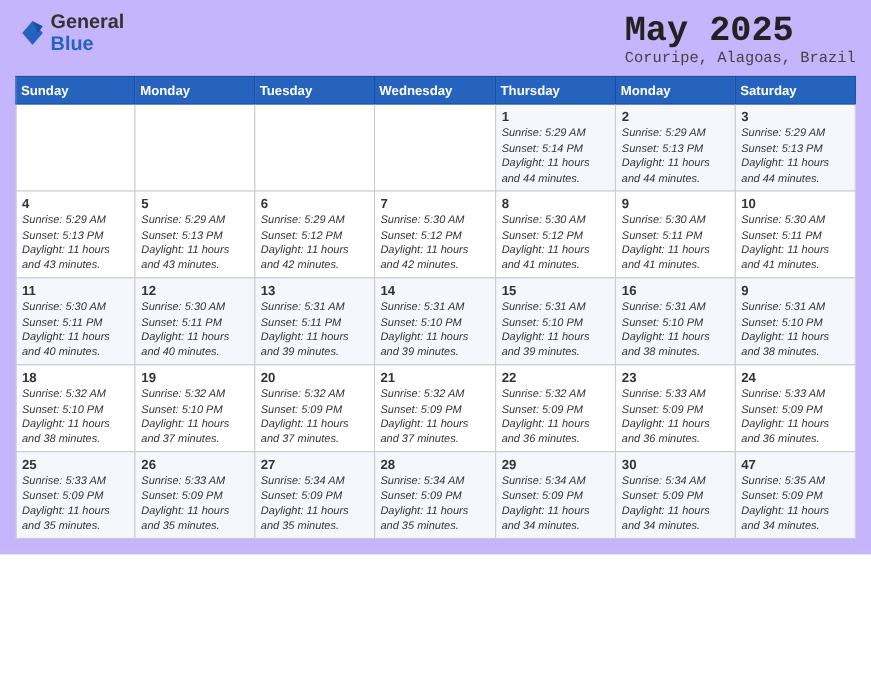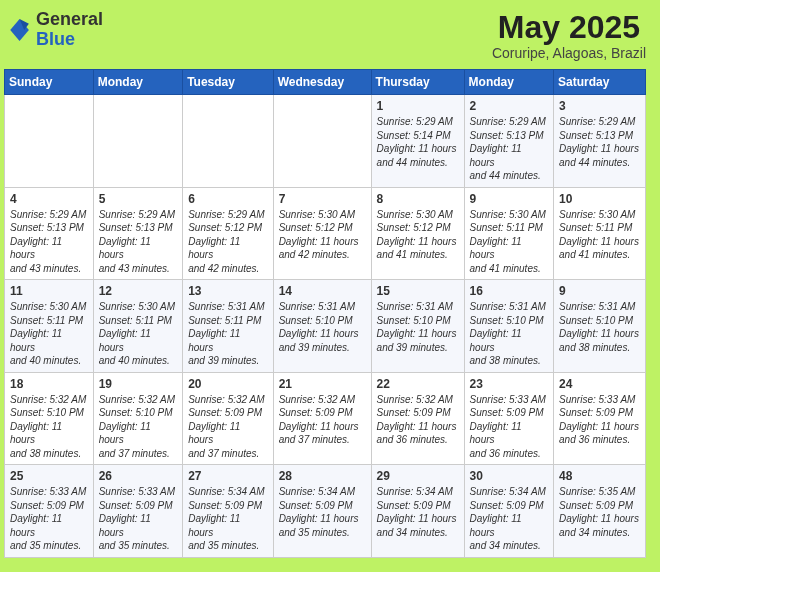--- a/index.html
+++ b/index.html
@@ -4,23 +4,23 @@
   <style>
     * { box-sizing: border-box; margin: 0; padding: 0; }
     body {
       font-family: Arial, sans-serif;
       background: #fff;
       width: 792px;
       min-height: 612px;
       padding: 0;
     }
     .page {
-      width: 660px;
-      background: #bef264;
-      padding: 10px 14px 14px 4px;
+      width: 792px;
+      background: #c4b5fd;
+      padding: 10px 14px 14px 14px;
     }
     .header {
       display: flex;
       justify-content: space-between;
       align-items: flex-start;
       margin-bottom: 8px;
     }
     .logo {
       display: flex;
       align-items: center;
@@ -31,21 +31,22 @@
       font-weight: bold;
       line-height: 1.1;
     }
     .logo-general { color: #333; }
     .logo-blue { color: #2563be; }
     .logo-icon {
       width: 28px;
       height: 28px;
     }
     .title-block {
-      text-align: center;
+      text-align: left;
+      font-family: Liberation Mono, monospace;
     }
     .month-title {
       font-size: 32px;
       font-weight: bold;
       color: #222;
       line-height: 1.1;
     }
     .location {
       font-size: 14px;
       color: #444;
@@ -256,19 +257,19 @@
           </td>
           <td>
             <span class="day-num">29</span>
             <div class="cell-content">Sunrise: 5:34 AM<br>Sunset: 5:09 PM<br>Daylight: 11 hours<br>and 34 minutes.</div>
           </td>
           <td>
             <span class="day-num">30</span>
             <div class="cell-content">Sunrise: 5:34 AM<br>Sunset: 5:09 PM<br>Daylight: 11 hours<br>and 34 minutes.</div>
           </td>
           <td>
-            <span class="day-num">48</span>
+            <span class="day-num">47</span>
             <div class="cell-content">Sunrise: 5:35 AM<br>Sunset: 5:09 PM<br>Daylight: 11 hours<br>and 34 minutes.</div>
           </td>
         </tr>
       </tbody>
   </table>
 </div>
 
 </body></html>

